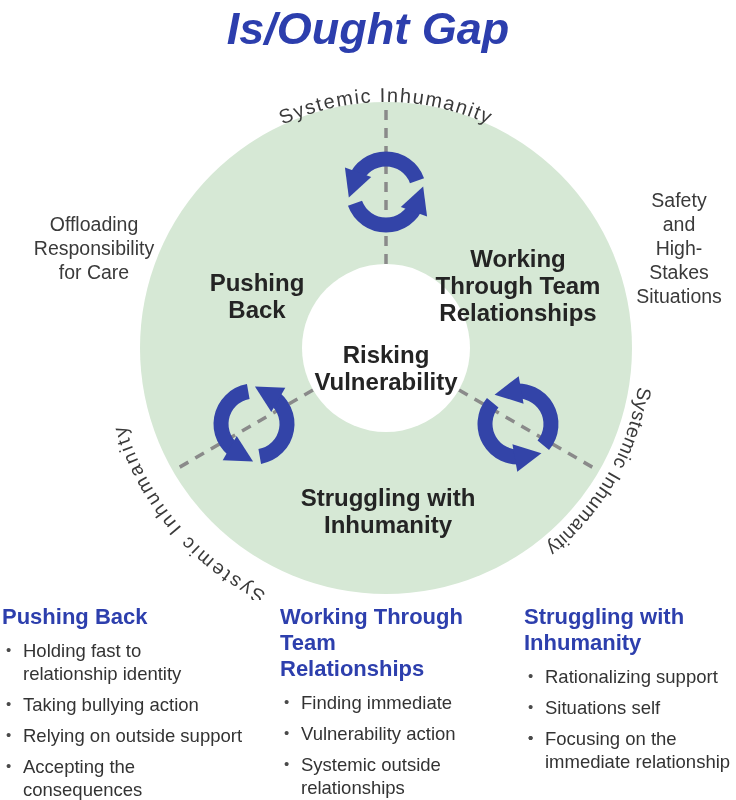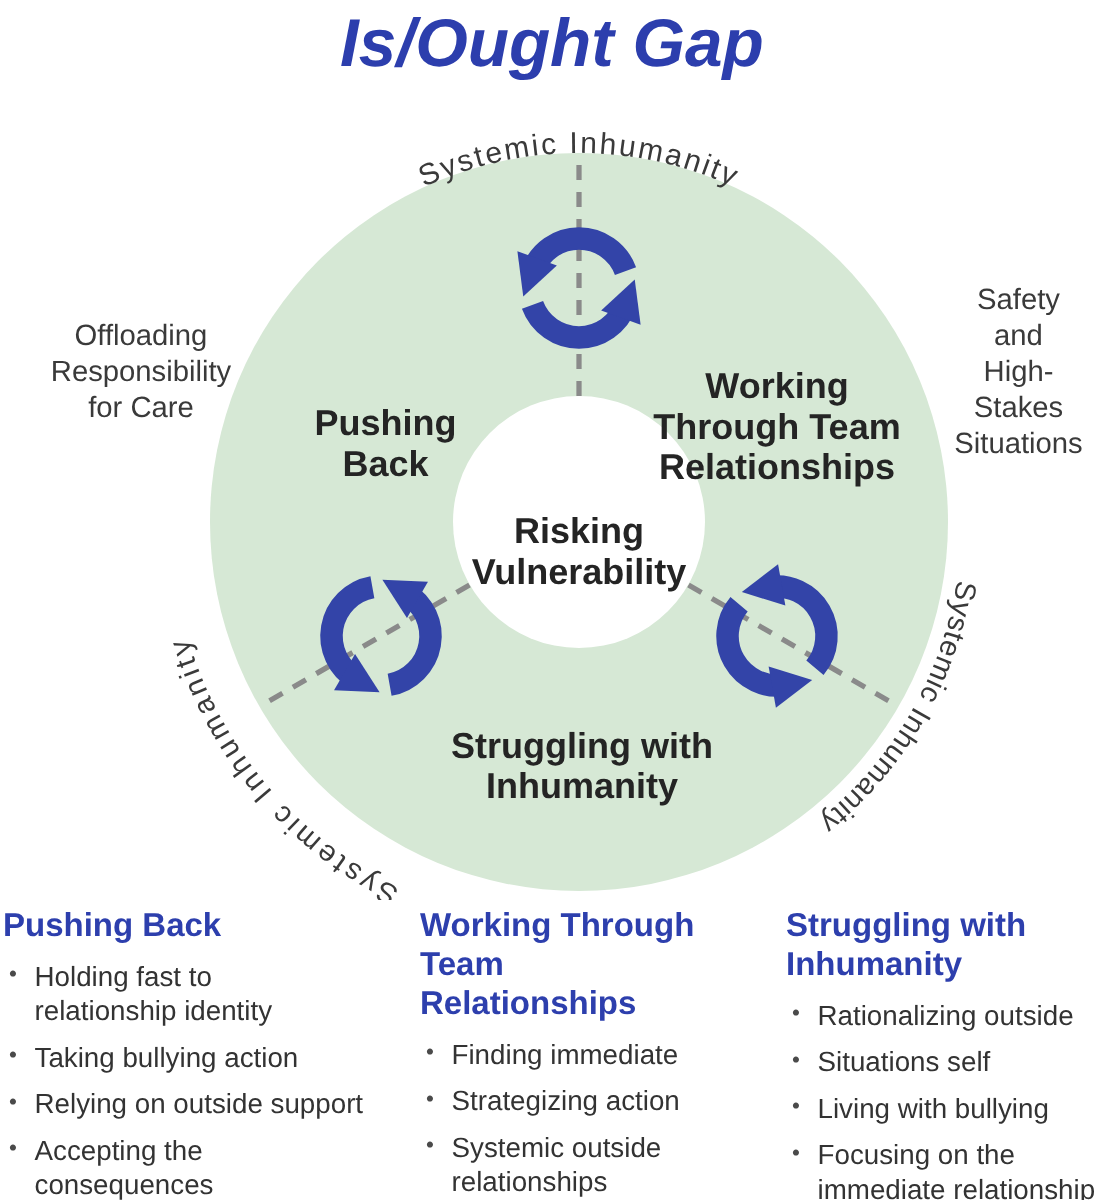--- a/index.html
+++ b/index.html
@@ -111,31 +111,31 @@
       <li><span class="dot">•</span><span>Accepting the
 consequences</span></li>
     </ul>
   </div>
 
   <div class="col" id="col-2">
     <div class="col-heading">Working Through
 Team Relationships</div>
     <ul>
       <li><span class="dot">•</span><span>Finding immediate</span></li>
-      <li><span class="dot">•</span><span>Strategizing action</span></li>
+      <li><span class="dot">•</span><span>Vulnerability action</span></li>
       <li><span class="dot">•</span><span>Systemic outside
 relationships</span></li>
     </ul>
   </div>
 
   <div class="col" id="col-3">
     <div class="col-heading">Struggling with
 Inhumanity</div>
     <ul>
-      <li><span class="dot">•</span><span>Rationalizing outside</span></li>
+      <li><span class="dot">•</span><span>Rationalizing support</span></li>
       <li><span class="dot">•</span><span>Situations self</span></li>
-      <li><span class="dot">•</span><span>Living with bullying</span></li>
+      <li><span class="dot">•</span></li>
       <li><span class="dot">•</span><span>Focusing on the
 immediate relationship</span></li>
     </ul>
   </div>
 
 </div>
 
 </body></html>

